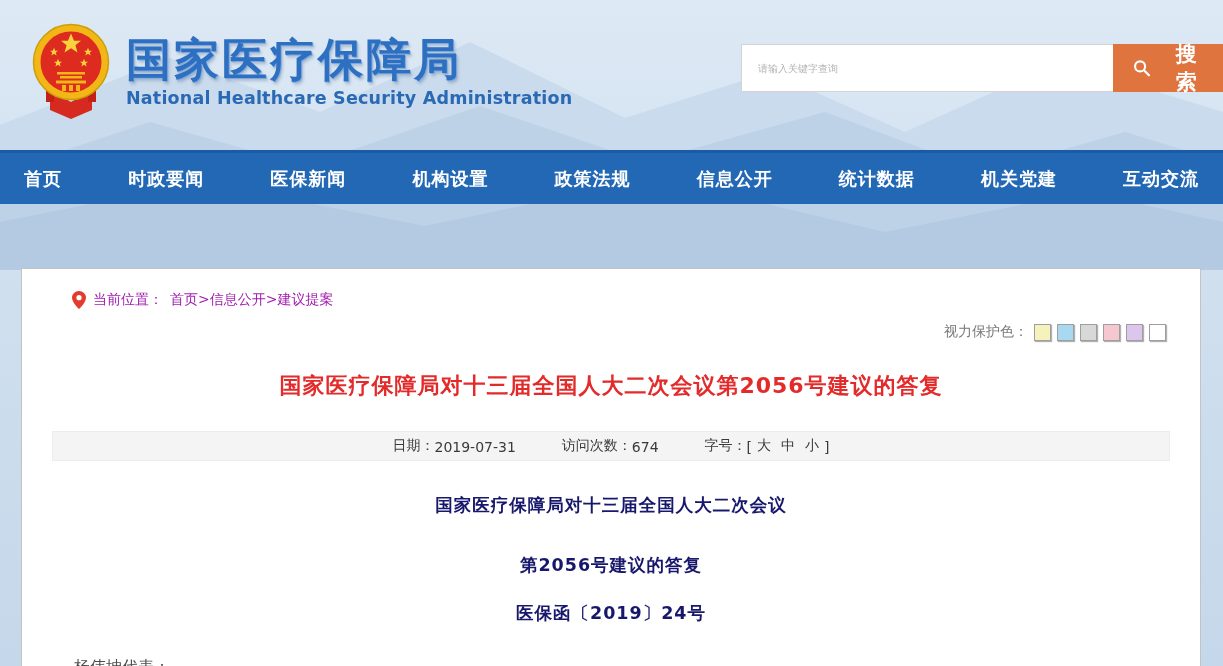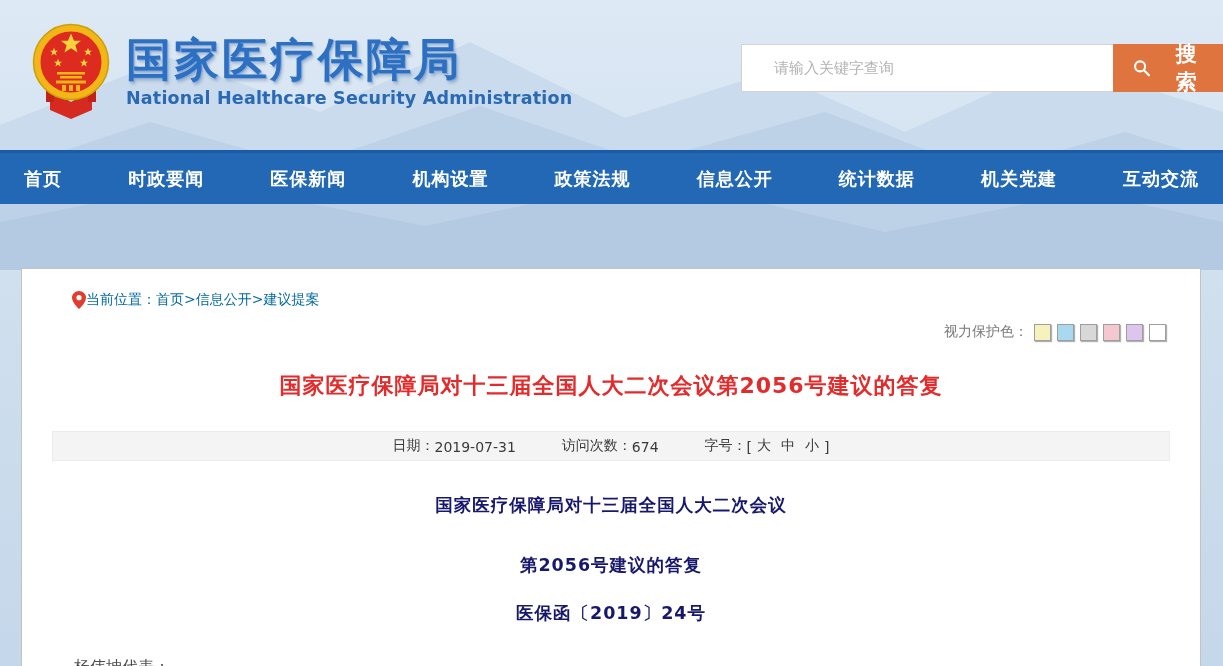--- a/index.html
+++ b/index.html
@@ -14,42 +14,42 @@
   .logo-group{position:absolute;left:24px;top:22px;display:flex;align-items:center;cursor:pointer;}
   .emblem{width:78px;height:98px;}
   .titles{margin-left:16px;}
   .site-title{
     font-size:45px;font-weight:bold;color:#2d6fc0;letter-spacing:3px;line-height:1.15;
     text-shadow:1px 1px 0 #7fa9dc, 2px 3px 3px rgba(30,60,110,.25);
   }
   .site-subtitle{font-size:17.5px;font-weight:bold;color:#2a69b4;margin-top:3px;letter-spacing:.2px;}
   .search-box{position:absolute;left:733px;top:44px;width:482px;height:48px;display:flex;}
   .search-input{
-    flex:1;border:1px solid #d3d3d3;border-right:none;padding:0 32px;font-size:15px;color:#333;
+    flex:1;border:1px solid #d3d3d3;border-right:none;padding:0 16px;font-size:10px;color:#333;
     outline:none;background:#fff;font-family:inherit;
   }
   .search-input::placeholder{color:#b3b3b3;}
   .search-btn{
     width:110px;border:none;background:#e0743f;color:#fff;display:flex;align-items:center;
     justify-content:center;gap:9px;font-size:21px;font-weight:bold;letter-spacing:5px;
     cursor:pointer;font-family:inherit;padding-left:19px;
   }
   
   .nav{
     position:absolute;top:150px;left:0;width:1223px;height:54px;background:#2268b5;
     border-top:3px solid #1a5aa6;z-index:2;display:flex;align-items:center;
     justify-content:space-between;padding:0 24px;box-sizing:border-box;
   }
   .nav-item{color:#fff;font-size:18px;font-weight:bold;letter-spacing:1px;cursor:pointer;white-space:nowrap;}
   
   .card{
     position:absolute;left:21px;top:268px;width:1180px;height:400px;background:#fff;
     border:1px solid #c3c3c3;border-bottom:none;box-sizing:border-box;z-index:2;
   }
-  .breadcrumb-row{display:flex;align-items:center;margin:22px 0 0 50px;font-size:14px;color:#0369a1;}
+  .breadcrumb-row{display:flex;align-items:center;gap:7px;margin:22px 0 0 50px;font-size:14px;color:#a21caf;}
   .breadcrumb-path{cursor:pointer;}
   .eye-row{display:flex;justify-content:flex-end;align-items:center;margin-top:14px;padding-right:34px;font-size:14px;color:#777;font-family:Liberation Serif, serif;}
   .swatch{
     width:15px;height:15px;border:1px solid #9e9e9e;margin-left:6px;display:inline-block;
     box-shadow:1px 1px 1px rgba(0,0,0,.3);cursor:pointer;
   }
   .article-title{text-align:center;margin-top:30px;font-size:22px;font-weight:bold;color:#e32b2b;letter-spacing:1px;}
   .meta-bar{
     margin:30px 30px 0 30px;background:#f4f4f4;border:1px solid #ececec;height:28px;
     display:flex;justify-content:center;align-items:center;gap:46px;font-size:14px;color:#3a3a3a;

